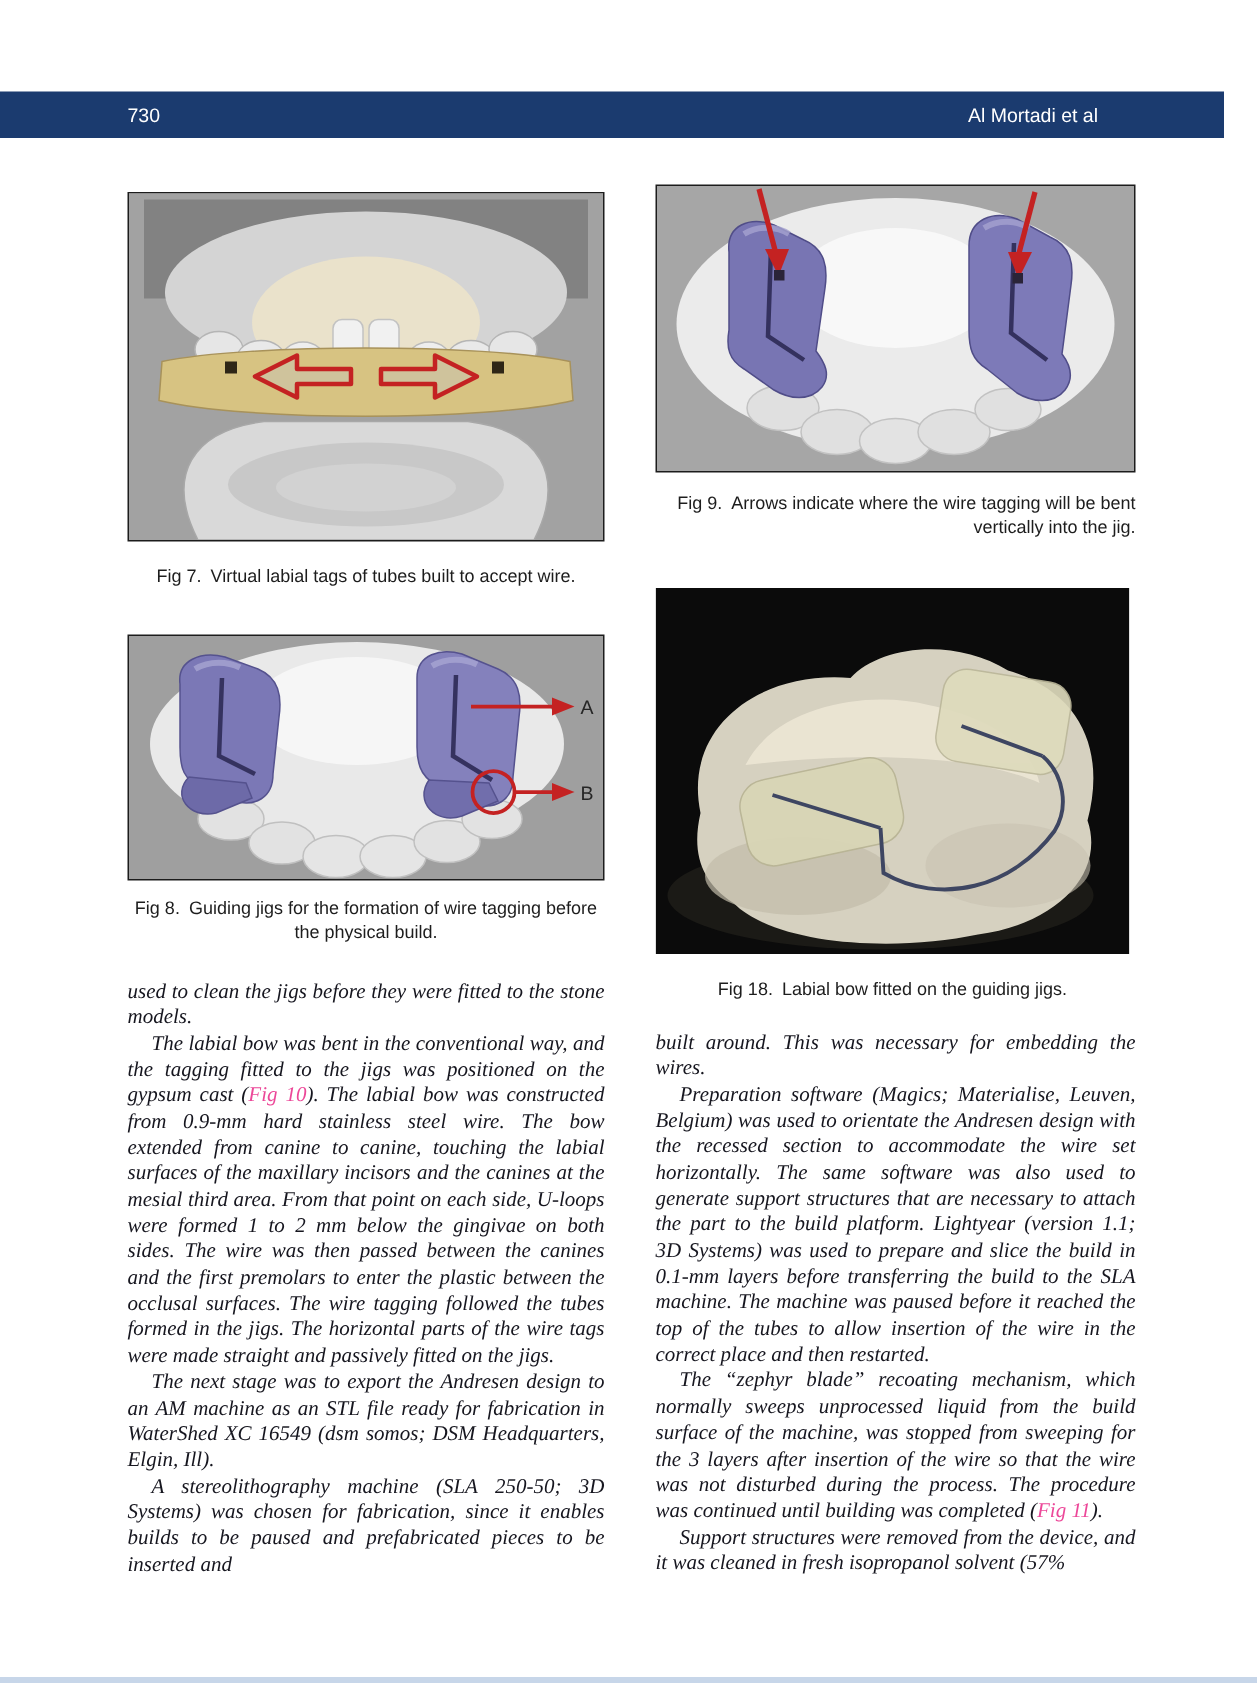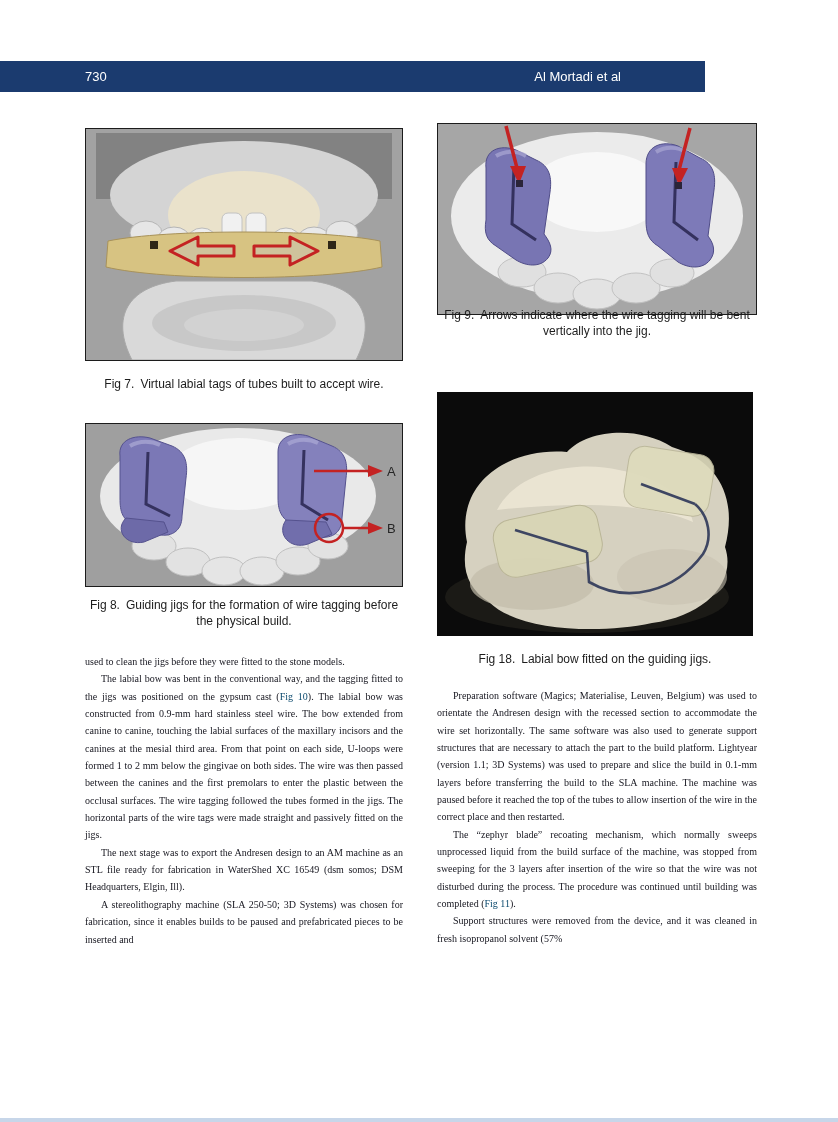--- a/index.html
+++ b/index.html
@@ -2,21 +2,21 @@
 <html><head>
 <meta charset="utf-8">
 <style>
   html,body { margin:0; padding:0; }
   body {
     width:838px; height:1122px; position:relative; background:#ffffff;
     font-family:"Liberation Serif", serif; overflow:hidden;
   }
   
   .topbar {
-    position:absolute; left:0; top:61px; width:705px; height:31px;
+    position:absolute; left:0; top:61px; width:816px; height:31px;
     background:#1b3b6f; color:#ffffff;
     font-family:"Liberation Sans", sans-serif; font-size:13px;
   }
   .topbar .pageno { position:absolute; left:85px; top:8px; }
   .topbar .runtitle { position:absolute; right:84px; top:8px;margin-left:44px; }
   .footerbar {
     position:absolute; left:0; top:1082px; width:838px; height:40px;
     background:#c7d6e9; color:#1b3b6f;
     font-family:"Liberation Sans", sans-serif; font-size:12.5px;margin-top:36px;
   }
@@ -30,34 +30,34 @@
   #fig8-panel  { left:85px;  top:423px; width:318px; height:164px; }
   #fig9-panel  { left:437px; top:123px; width:320px; height:192px; }
   #fig10-panel { left:437px; top:392px; width:316px; height:244px; border:none; }
 
   .caption {
     position:absolute; font-family:"Liberation Sans", sans-serif;
     font-size:12px; line-height:15.5px; color:#1d1d1d;
   }
   #fig7-caption  { left:85px;  top:377px; width:318px; text-align:center; }
   #fig8-caption  { left:85px;  top:598px; width:318px; text-align:center; }
-  #fig9-caption  { left:437px; top:308px; width:320px; text-align:center; }
+  #fig9-caption  { left:437px; top:328px; width:320px; text-align:right; }
   #fig10-caption { left:437px; top:652px; width:316px; text-align:center; }
   .cap-label { margin-right:6px; }
 
   
   .col {
-    position:absolute; font-size:10px; line-height:17.35px;
-    text-align:justify; color:#16161f;
+    position:absolute; font-size:14px; line-height:17.35px;
+    text-align:justify; color:#16161f;font-style:italic;
   }
   #col-left  { left:85px;  top:653px; width:318px; }
   #col-right { left:437px; top:687px; width:320px; }
   .col p { margin:0; }
   .col p.indent { text-indent:16px; }
-  .figlink { color:#0c4a6e; }
+  .figlink { color:#ec4899; }
 
   .figlabel-text {
     font-family:"Liberation Sans", sans-serif; font-size:13px; fill:#262626;
   }
 </style>
 </head>
 <body>
 
 <div class="topbar">
   <span class="pageno">730</span>
@@ -193,20 +193,21 @@
   <span class="cap-label">Fig 18.</span><span>Labial bow fitted on the guiding jigs.</span>
 </div>
 
 <div class="col" id="col-left">
     <p><span>used to clean the jigs before they were fitted to the stone models.</span></p>
     <p class="indent"><span>The labial bow was bent in the conventional way, and the tagging fitted to the jigs was positioned on the gypsum cast (</span><span class="figlink">Fig 10</span><span>). The labial bow was constructed from 0.9-mm hard stainless steel wire. The bow extended from canine to canine, touching the labial surfaces of the maxillary incisors and the canines at the mesial third area. From that point on each side, U-loops were formed 1 to 2 mm below the gingivae on both sides. The wire was then passed between the canines and the first premolars to enter the plastic between the occlusal surfaces. The wire tagging followed the tubes formed in the jigs. The horizontal parts of the wire tags were made straight and passively fitted on the jigs.</span></p>
     <p class="indent"><span>The next stage was to export the Andresen design to an AM machine as an STL file ready for fabrication in WaterShed XC 16549 (dsm somos; DSM Headquarters, Elgin, Ill).</span></p>
     <p class="indent"><span>A stereolithography machine (SLA 250-50; 3D Systems) was chosen for fabrication, since it enables builds to be paused and prefabricated pieces to be inserted and</span></p>
   </div>
 <div class="col" id="col-right">
+    <p><span>built around. This was necessary for embedding the wires.</span></p>
     <p class="indent"><span>Preparation software (Magics; Materialise, Leuven, Belgium) was used to orientate the Andresen design with the recessed section to accommodate the wire set horizontally. The same software was also used to generate support structures that are necessary to attach the part to the build platform. Lightyear (version 1.1; 3D Systems) was used to prepare and slice the build in 0.1-mm layers before transferring the build to the SLA machine. The machine was paused before it reached the top of the tubes to allow insertion of the wire in the correct place and then restarted.</span></p>
     <p class="indent"><span>The “zephyr blade” recoating mechanism, which normally sweeps unprocessed liquid from the build surface of the machine, was stopped from sweeping for the 3 layers after insertion of the wire so that the wire was not disturbed during the process. The procedure was continued until building was completed (</span><span class="figlink">Fig 11</span><span>).</span></p>
     <p class="indent"><span>Support structures were removed from the device, and it was cleaned in fresh isopropanol solvent (57%</span></p>
   </div>
 
 <div class="footerbar">
   <span class="issue">November 2012 • Vol 142 • Issue 5</span>
   <span class="journal">American Journal of Orthodontics and Dentofacial Orthopedics</span>
 </div>
 

